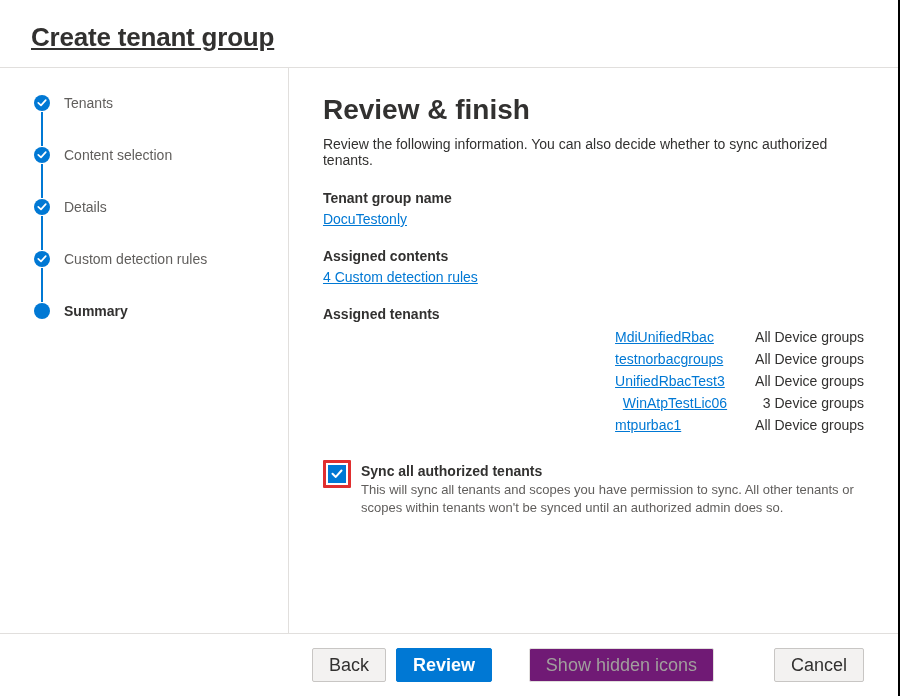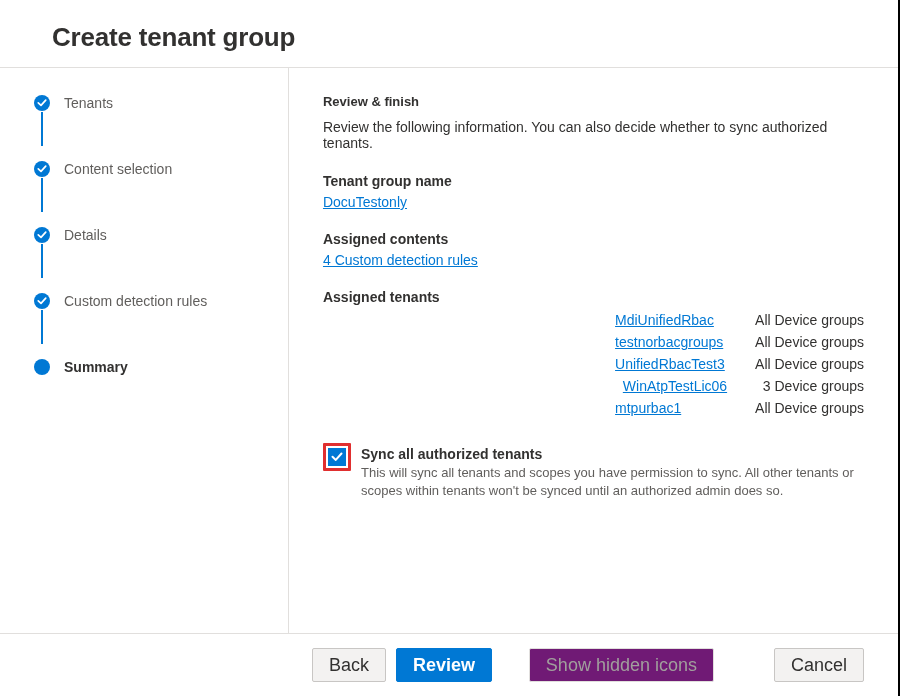--- a/index.html
+++ b/index.html
@@ -25,21 +25,22 @@
   }
   *, *::before, *::after { box-sizing: inherit; }
   .frame {
     width: 900px;
     height: 696px;
     display: flex;
     flex-direction: column;
     border-right: 2px solid #000;
   }
   .header {
-    padding: 22px 34px 14px 52px;
+    padding: 22px 34px 14px 31px;
+    text-decoration: underline;
   }
   .header h1 {
     margin: 0;
     font-size: 26px;
     font-weight: 700;
     letter-spacing: -0.2px;
   }
   .divider-h {
     border: none;
     border-top: 1px solid var(--border);
@@ -62,21 +63,21 @@
     position: relative;
   }
   .step {
     position: relative;
     display: flex;
     align-items: center;
     gap: 14px;
     min-height: 18px;
     padding: 0;
   }
-  .step + .step { margin-top: 48px; }
+  .step + .step { margin-top: 34px; }
   .step-bullet {
     width: 16px;
     height: 16px;
     border-radius: 50%;
     background: var(--brand);
     display: inline-flex;
     align-items: center;
     justify-content: center;
     flex-shrink: 0;
     z-index: 1;
@@ -100,21 +101,21 @@
     color: var(--text);
   }
 
   .content {
     flex: 1 1 auto;
     padding: 26px 34px 20px 34px;
     overflow: auto;
   }
   .content h2 {
     margin: 0 0 10px 0;
-    font-size: 13px;
+    font-size: 28px;
     font-weight: 700;
   }
   .content .subtext {
     margin: 0 0 22px 0;
     font-size: 14px;
     color: var(--text);
   }
   .section-label {
     font-size: 14px;
     font-weight: 600;

